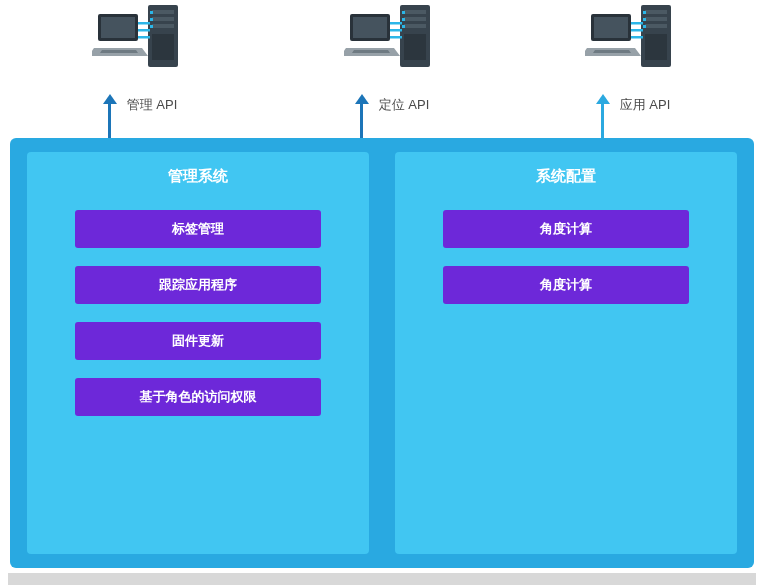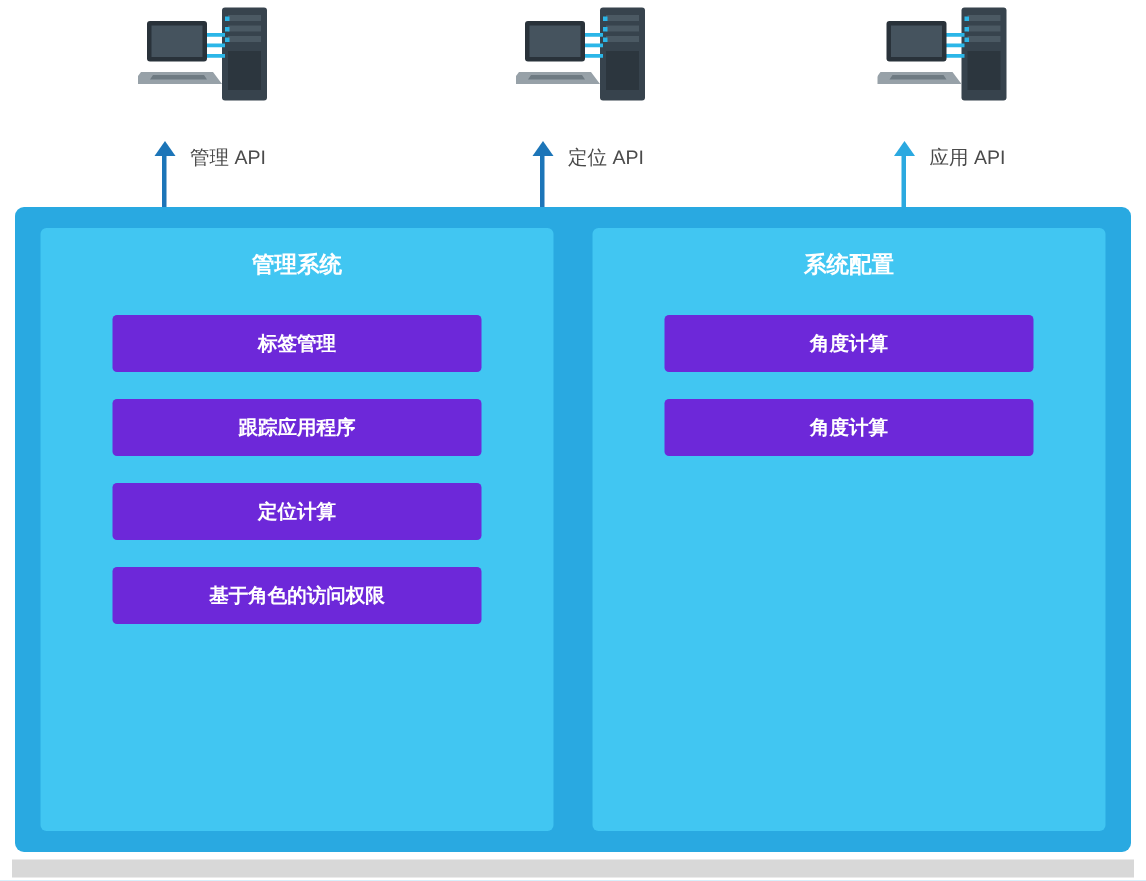--- a/index.html
+++ b/index.html
@@ -190,21 +190,21 @@
       <span class="api-label">应用 API</span>
     </div>
   </div>
 
   <div class="architecture">
 
     <div class="column">
       <div class="column-title">管理系统</div>
       <div class="module-button">标签管理</div>
       <div class="module-button">跟踪应用程序</div>
-      <div class="module-button">定位计算</div>
+      <div class="module-button">固件更新</div>
       <div class="module-button">基于角色的访问权限</div>
     </div>
 
     <div class="column">
       <div class="column-title">系统配置</div>
       <div class="module-button">角度计算</div>
       <div class="module-button">角度计算</div>
     </div>
 
 

